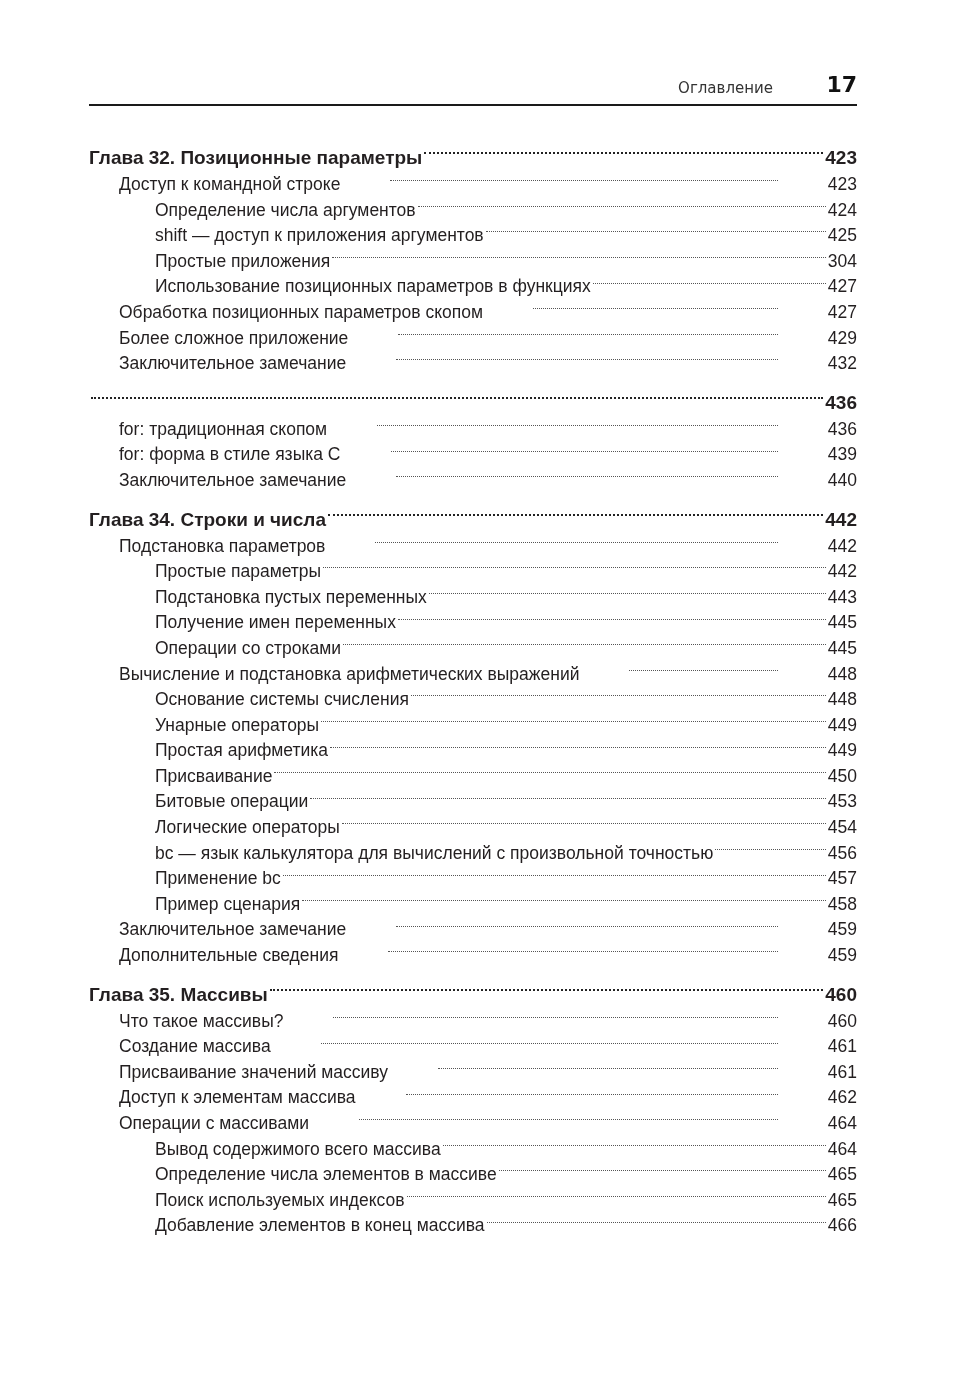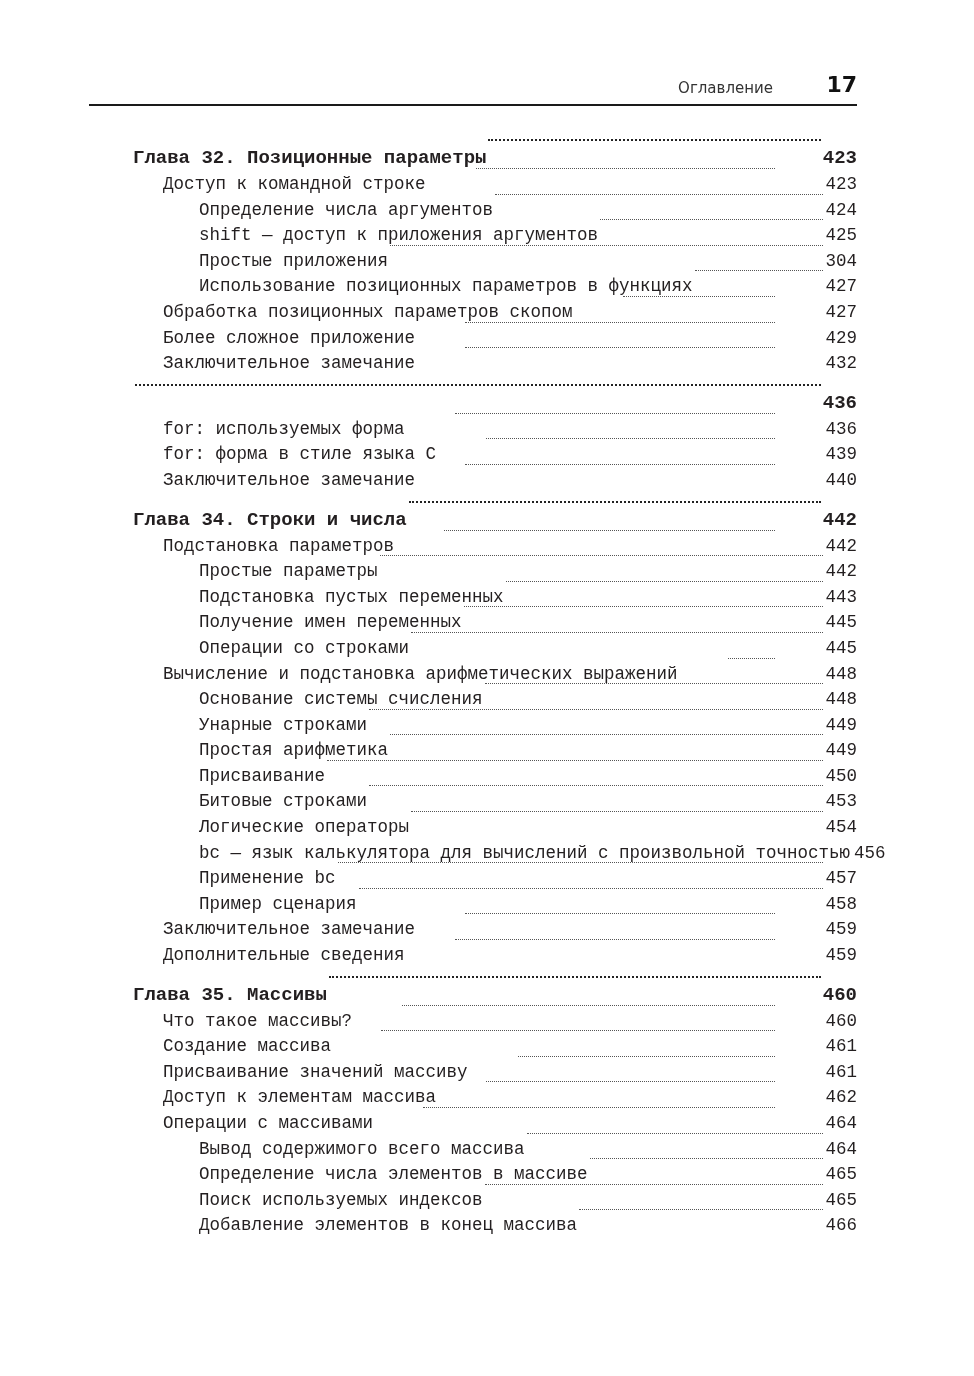--- a/index.html
+++ b/index.html
@@ -11,23 +11,23 @@
   .header-title {
     position: absolute; right: 84px; top: 9px;
     font-family: "DejaVu Sans", sans-serif; font-size: 15px; color: #333;
   }
   .header-page {
     position: absolute; right: 0; top: 2px;
     font-family: "DejaVu Sans", sans-serif; font-size: 22px; font-weight: bold; color: #111;
   }
   .toc { position: absolute; left: 89px; top: 144px; width: 768px; }
   .entry {
-    display: flex; align-items: flex-start;
-    font-family: Liberation Mono, monospace; font-size: 17.5px; line-height: 25.6px;
-    height: 25.6px; white-space: nowrap; margin-left: 44px;
+    display: flex; align-items: center;
+    font-family: Liberation Sans, sans-serif; font-size: 17.5px; line-height: 25.6px;
+    height: 25.6px; white-space: nowrap;
   }
   .entry .label { flex: 0 0 auto; }
   .entry .leader {
     flex: 1 1 auto; overflow: hidden; margin: 0 2px;
     border-bottom: 1.3px dotted #555; height: 0; position: relative; top: -4px;
   }
   .entry .page { flex: 0 0 auto; }
   .entry.l0 { font-weight: bold; font-size: 19px; height: 28px; line-height: 28px; }
   .entry.l0 .leader { border-bottom: 2.5px dotted #222; top: -5px; }
   .entry.l1 { padding-left: 30px; gap: 48px; }
@@ -89,21 +89,21 @@
         <span class="leader"></span>
         <span class="page">432</span>
       </div>
     </div>
     <div class="chapter">
       <div class="entry l0">
         <span class="leader"></span>
         <span class="page">436</span>
       </div>
       <div class="entry l1">
-        <span class="label">for: используемых форма</span>
+        <span class="label">for: традиционная скопом</span>
         <span class="leader"></span>
         <span class="page">436</span>
       </div>
       <div class="entry l1">
         <span class="label">for: форма в стиле языка C</span>
         <span class="leader"></span>
         <span class="page">439</span>
       </div>
       <div class="entry l1">
         <span class="label">Заключительное замечание</span>
@@ -146,36 +146,36 @@
         <span class="label">Вычисление и подстановка арифметических выражений</span>
         <span class="leader"></span>
         <span class="page">448</span>
       </div>
       <div class="entry l2">
         <span class="label">Основание системы счисления</span>
         <span class="leader"></span>
         <span class="page">448</span>
       </div>
       <div class="entry l2">
-        <span class="label">Унарные строками</span>
+        <span class="label">Унарные операторы</span>
         <span class="leader"></span>
         <span class="page">449</span>
       </div>
       <div class="entry l2">
         <span class="label">Простая арифметика</span>
         <span class="leader"></span>
         <span class="page">449</span>
       </div>
       <div class="entry l2">
         <span class="label">Присваивание</span>
         <span class="leader"></span>
         <span class="page">450</span>
       </div>
       <div class="entry l2">
-        <span class="label">Битовые строками</span>
+        <span class="label">Битовые операции</span>
         <span class="leader"></span>
         <span class="page">453</span>
       </div>
       <div class="entry l2">
         <span class="label">Логические операторы</span>
         <span class="leader"></span>
         <span class="page">454</span>
       </div>
       <div class="entry l2">
         <span class="label">bc — язык калькулятора для вычислений с произвольной точностью</span>

